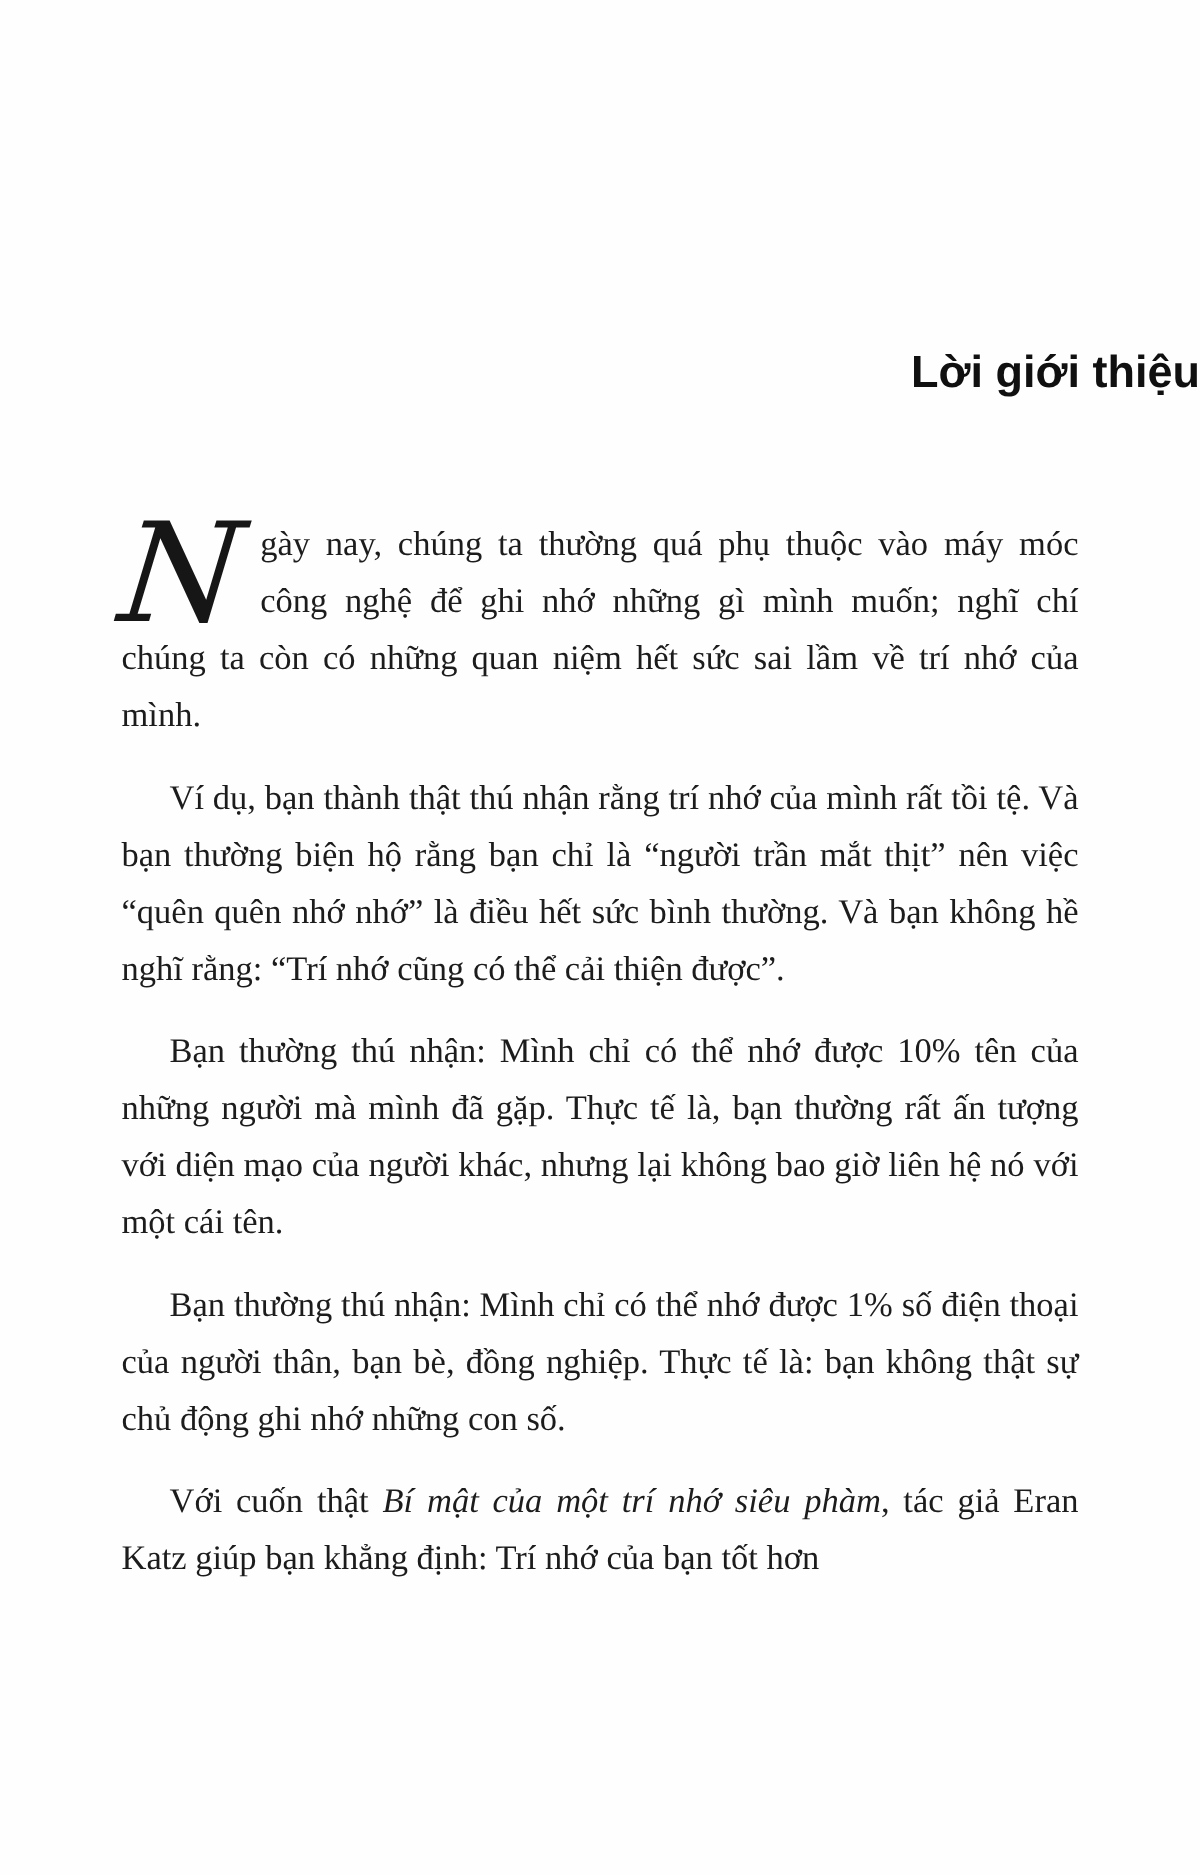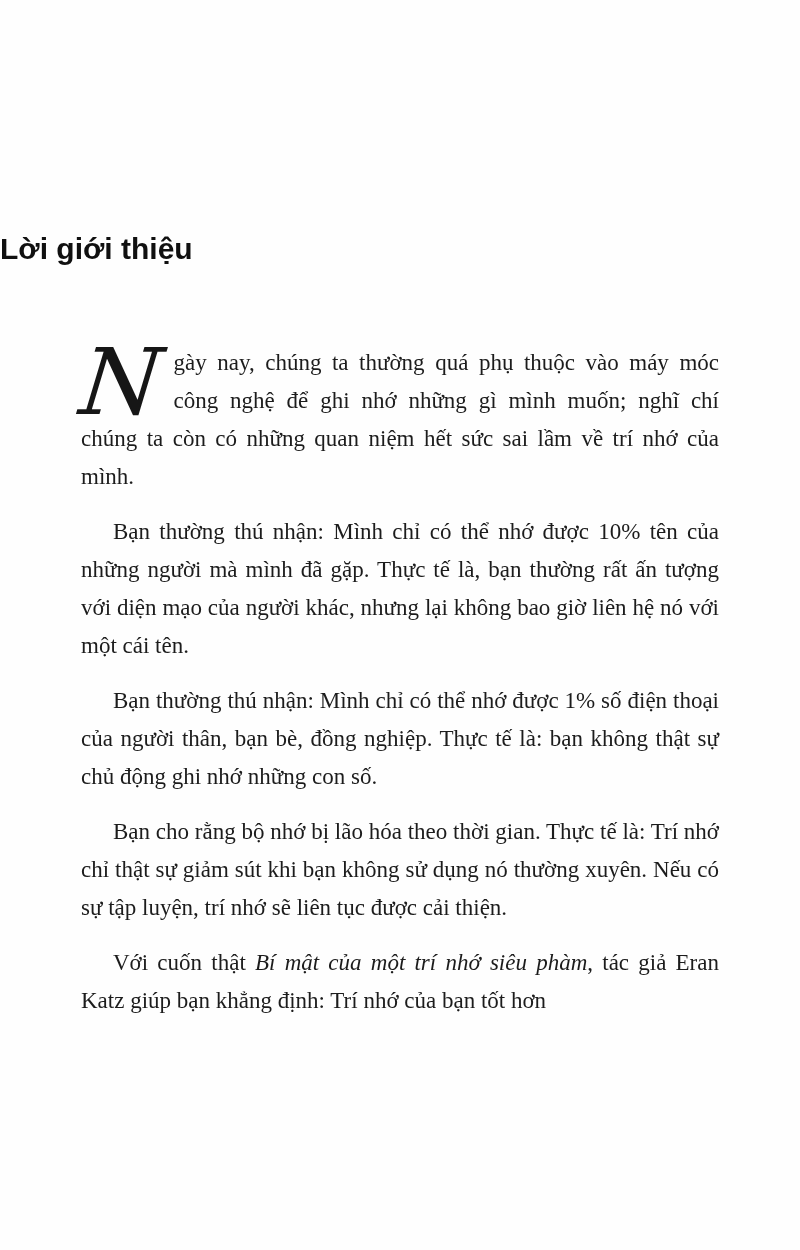--- a/index.html
+++ b/index.html
@@ -13,21 +13,21 @@
     width: 800px;
     height: 1250px;
     margin: 0 auto;
     background: #fefefe;
     overflow: hidden;
     color: #1b1b1b;
   }
   .title {
     margin: 0;
     padding-top: 232px;
-    text-align: left;
+    text-align: right;
     font-family: "Liberation Sans", sans-serif;
     font-weight: 700;
     font-size: 30px;
     letter-spacing: 0px;
     color: #101010;
   }
   .body-text {
     width: 638px;
     margin: 78px auto 0 auto;
     font-size: 23px;
@@ -61,25 +61,25 @@
 <div class="page">
 
   <h1 class="title">Lời giới thiệu</h1>
 
   <div class="body-text">
 
     <p class="para first">
       <span class="dropcap">N</span><span>gày nay, chúng ta thường quá phụ thuộc vào máy móc công nghệ để ghi nhớ những gì mình muốn; nghĩ chí chúng ta còn có những quan niệm hết sức sai lầm về trí nhớ của mình.</span>
     </p>
 
+    <p class="para indent">Ví dụ, bạn thành thật thú nhận rằng trí nhớ của mình rất tồi tệ. Và bạn thường biện hộ rằng bạn chỉ là “người trần mắt thịt” nên việc “quên quên nhớ nhớ” là điều hết sức bình thường. Và bạn không hề nghĩ rằng: “Trí nhớ cũng có thể cải thiện được”.</p>
 
     <p class="para indent">Bạn thường thú nhận: Mình chỉ có thể nhớ được 10% tên của những người mà mình đã gặp. Thực tế là, bạn thường rất ấn tượng với diện mạo của người khác, nhưng lại không bao giờ liên hệ nó với một cái tên.</p>
 
     <p class="para indent">Bạn thường thú nhận: Mình chỉ có thể nhớ được 1% số điện thoại của người thân, bạn bè, đồng nghiệp. Thực tế là: bạn không thật sự chủ động ghi nhớ những con số.</p>
 
-    <p class="para indent">Bạn cho rằng bộ nhớ bị lão hóa theo thời gian. Thực tế là: Trí nhớ chỉ thật sự giảm sút khi bạn không sử dụng nó thường xuyên. Nếu có sự tập luyện, trí nhớ sẽ liên tục được cải thiện.</p>
 
     <p class="para indent">
       <span>Với cuốn thật </span><em class="book-title">Bí mật của một trí nhớ siêu phàm</em><span>, tác giả Eran Katz  giúp bạn khẳng định: Trí nhớ của bạn tốt hơn</span>
     </p>
 
   </div>
 </div>
 
 </body></html>

